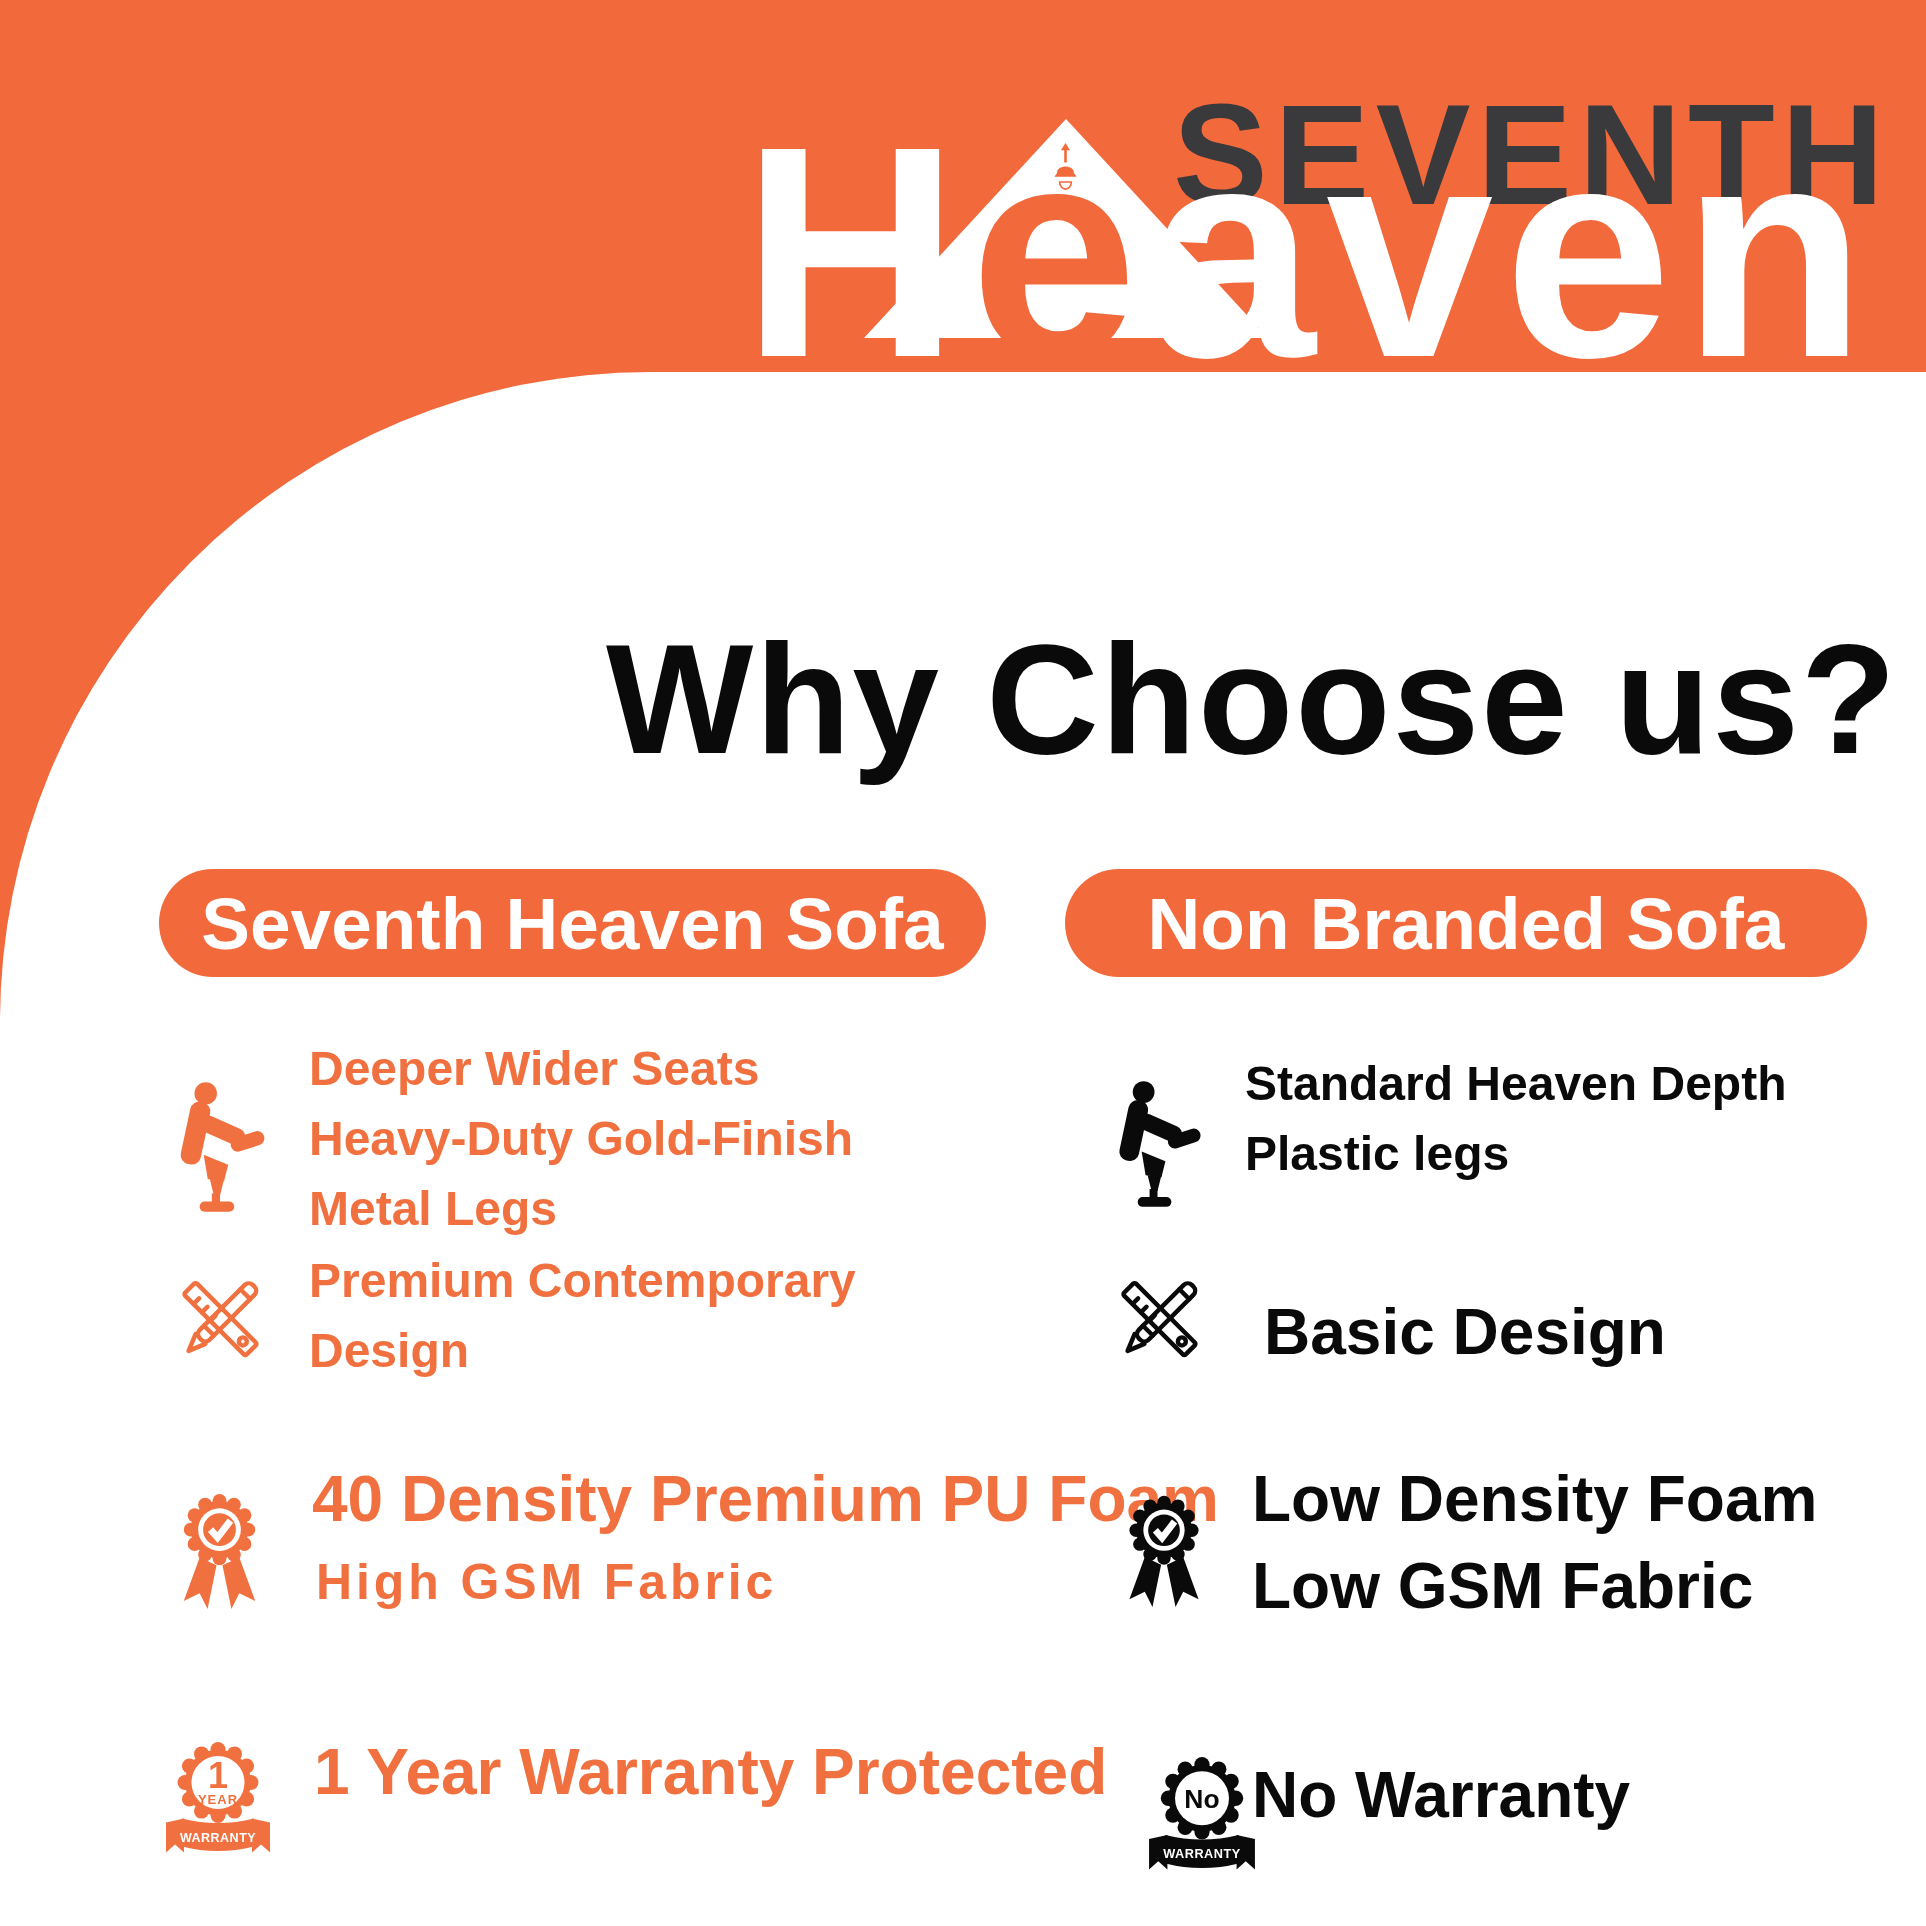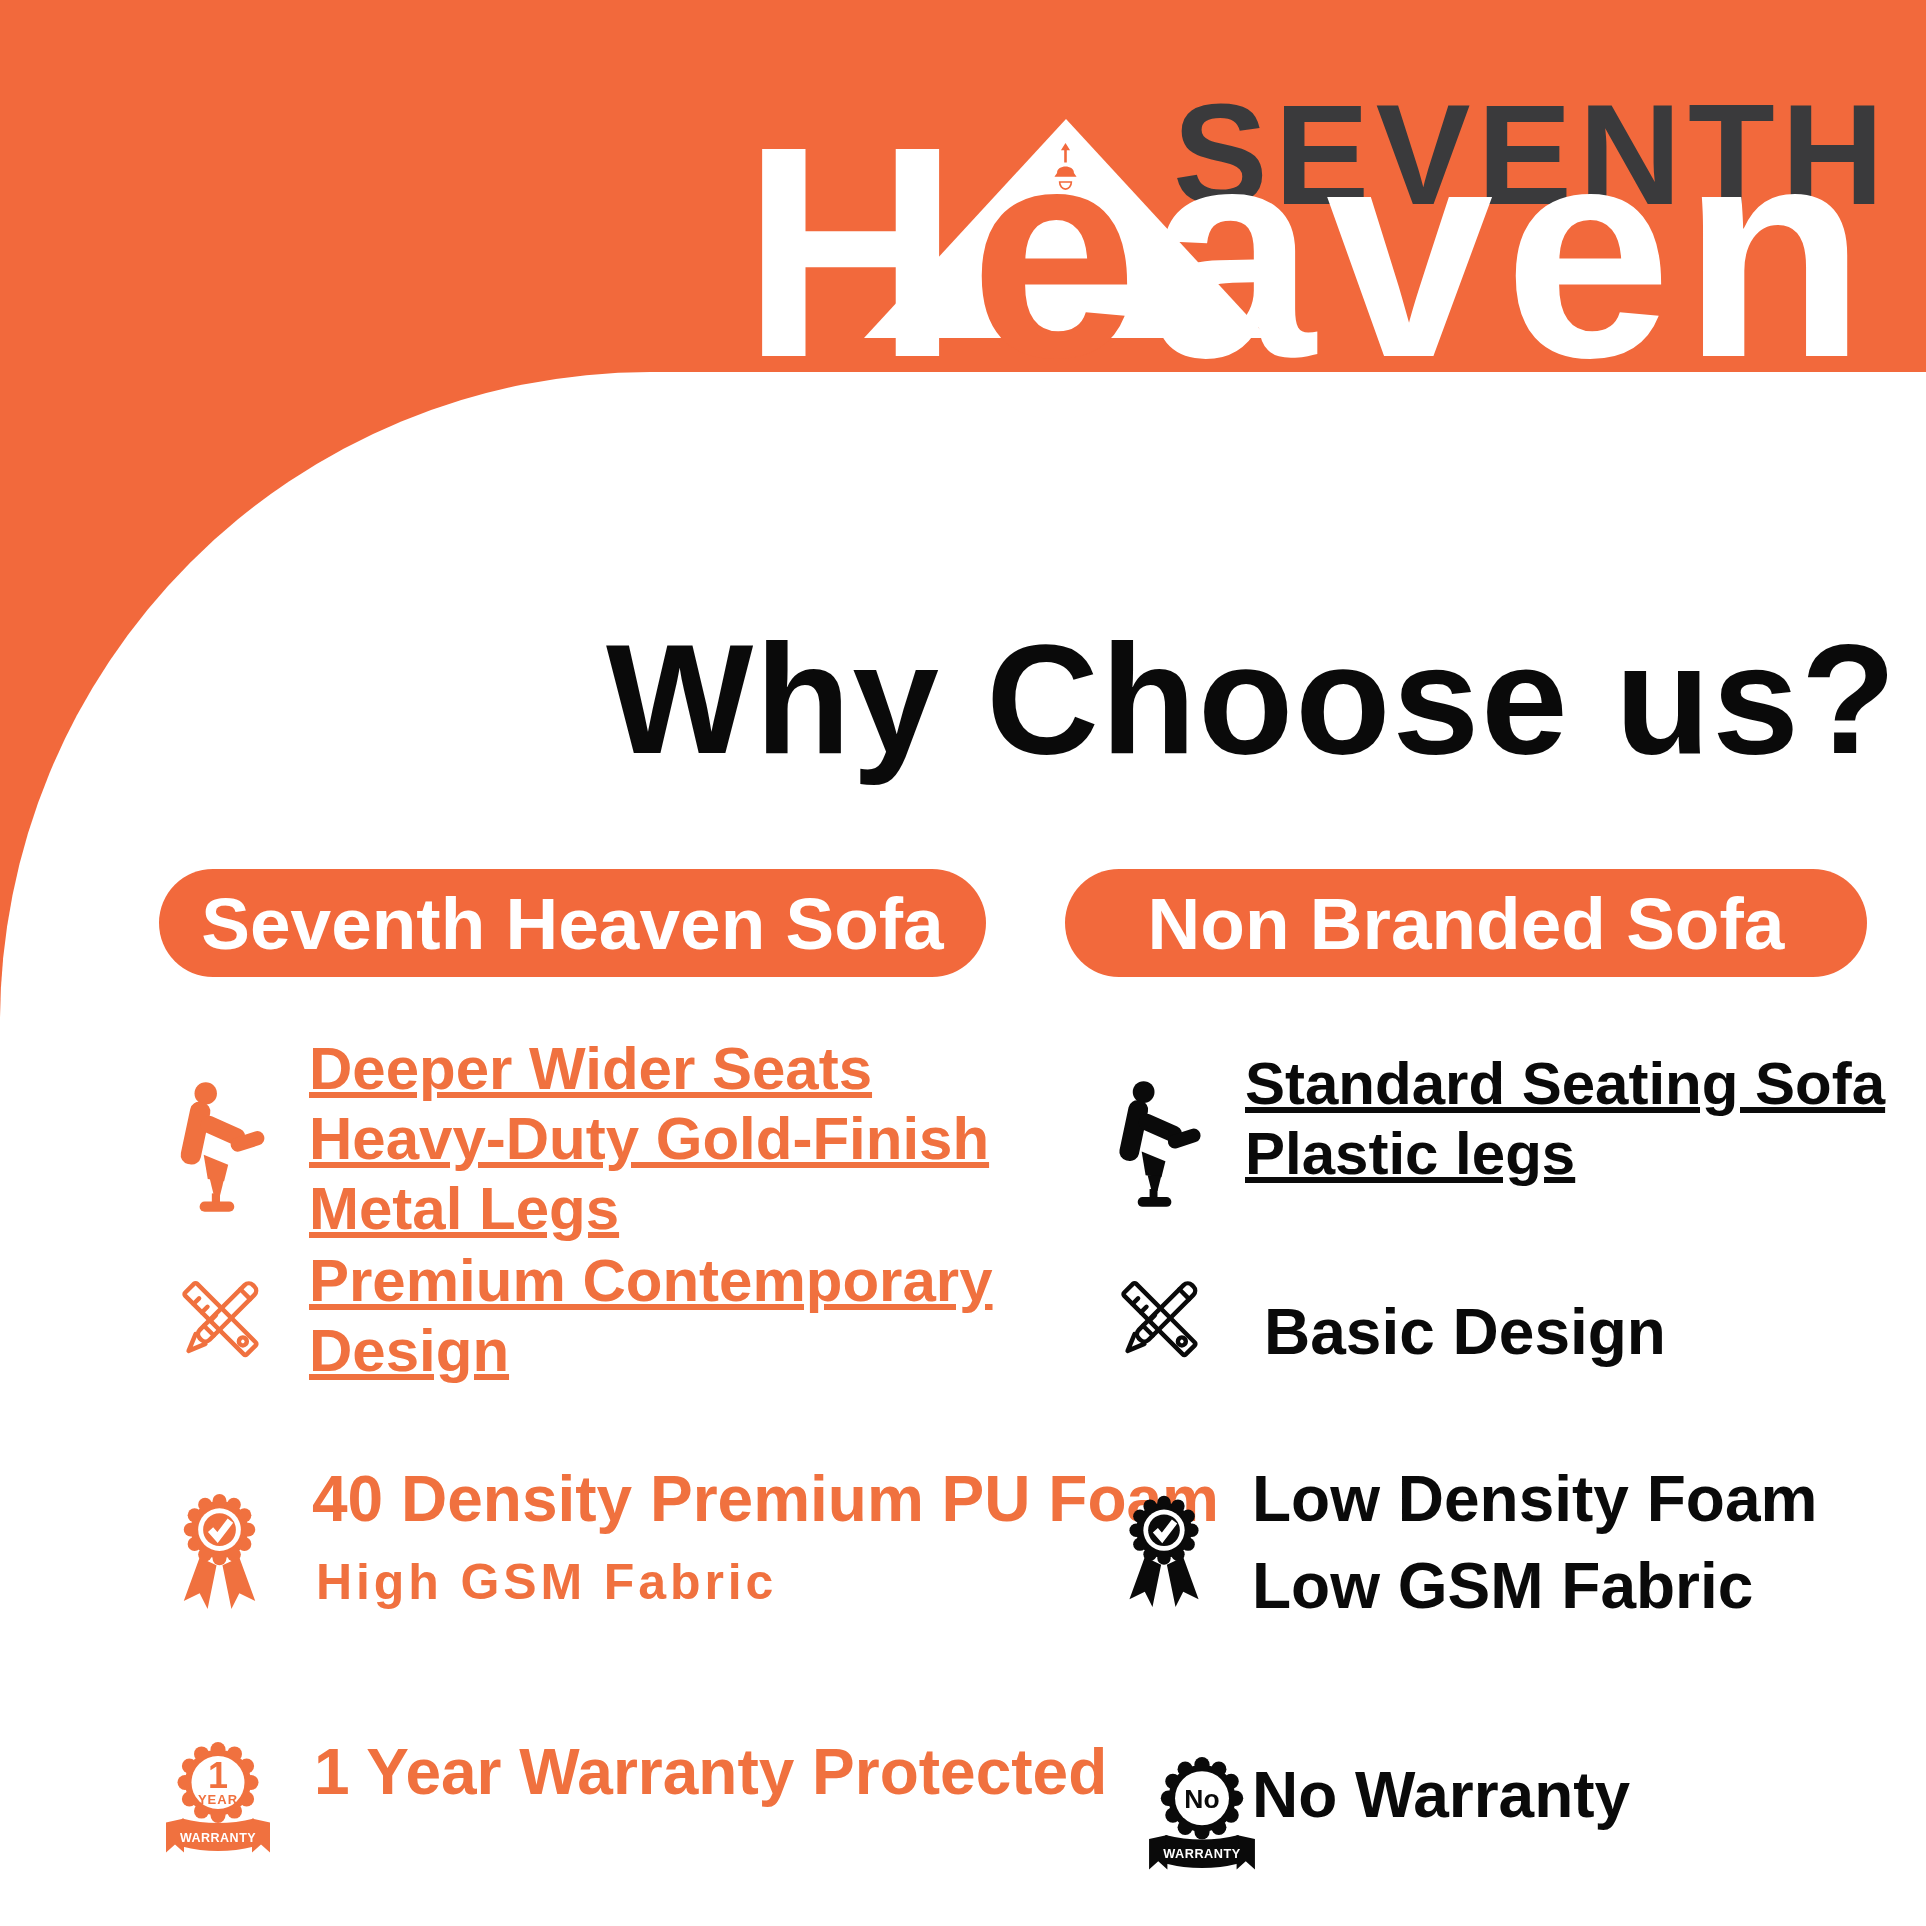--- a/index.html
+++ b/index.html
@@ -97,21 +97,21 @@
   .ic svg{width:100%;height:100%;display:block;}
   .ic-orange{color:var(--orange-text);}
   .ic-black{color:var(--black);}
   .feat{
     position:absolute;
     font-weight:bold;
     white-space:nowrap;
   }
   .feat-orange{color:var(--orange-text);}
   .feat-black{color:var(--black);}
-  .fs-112{font-size:60px;line-height:70px;text-decoration:underline;}
+  .fs-112{font-size:48px;line-height:70px;}
   .fs-116{font-size:64px;line-height:72px;}
   .spread{letter-spacing:3.9px;}
   
   #l1-icon{left:169px;top:1076px;width:102px;height:143px;}
   #l1-text{left:309px;top:1034px;}
   #l2-icon{left:172px;top:1261px;width:99px;height:114px;}
   #l2-text{left:309px;top:1246px;}
   #l3-icon{left:168px;top:1482px;width:103px;height:131px;}
   #l3-text1{left:312px;top:1463px;}
   #l3-text2{left:316px;top:1550px;font-size:50px;line-height:65px;}
@@ -250,21 +250,21 @@
     <rect x="16" y="20" width="20" height="62" rx="9" transform="rotate(12 26 51)"></rect>
     <rect x="30" y="40" width="46" height="17" rx="8" transform="rotate(24 53 48)"></rect>
     <rect x="60" y="52" width="34" height="14" rx="7" transform="rotate(-18 77 59)"></rect>
     <polygon points="34,72 58,82 54,98 38,96"></polygon>
     <polygon points="40,96 54,96 50,112 44,112"></polygon>
     <rect x="42" y="110" width="8" height="10"></rect>
     <rect x="30" y="118" width="34" height="10" rx="5"></rect>
   </svg>
 </div>
 <div id="r1-text" class="feat feat-black fs-112">
-  <div>Standard Seating Sofa</div>
+  <div>Standard Heaven Depth</div>
   <div>Plastic legs</div>
 </div>
 
 <div id="r2-icon" class="ic ic-black">
   <svg viewBox="0 0 100 100" xmlns="http://www.w3.org/2000/svg" fill="none" stroke="currentColor" stroke-width="4.5" stroke-linejoin="round" stroke-linecap="round">
     <g transform="rotate(-45 50 50)">
       <rect x="40" y="6" width="17" height="88" rx="2"></rect>
       <path d="M40 20 h8 M40 32 h8 M40 44 h8"></path>
       <circle cx="48.5" cy="82" r="4"></circle>
     </g>

